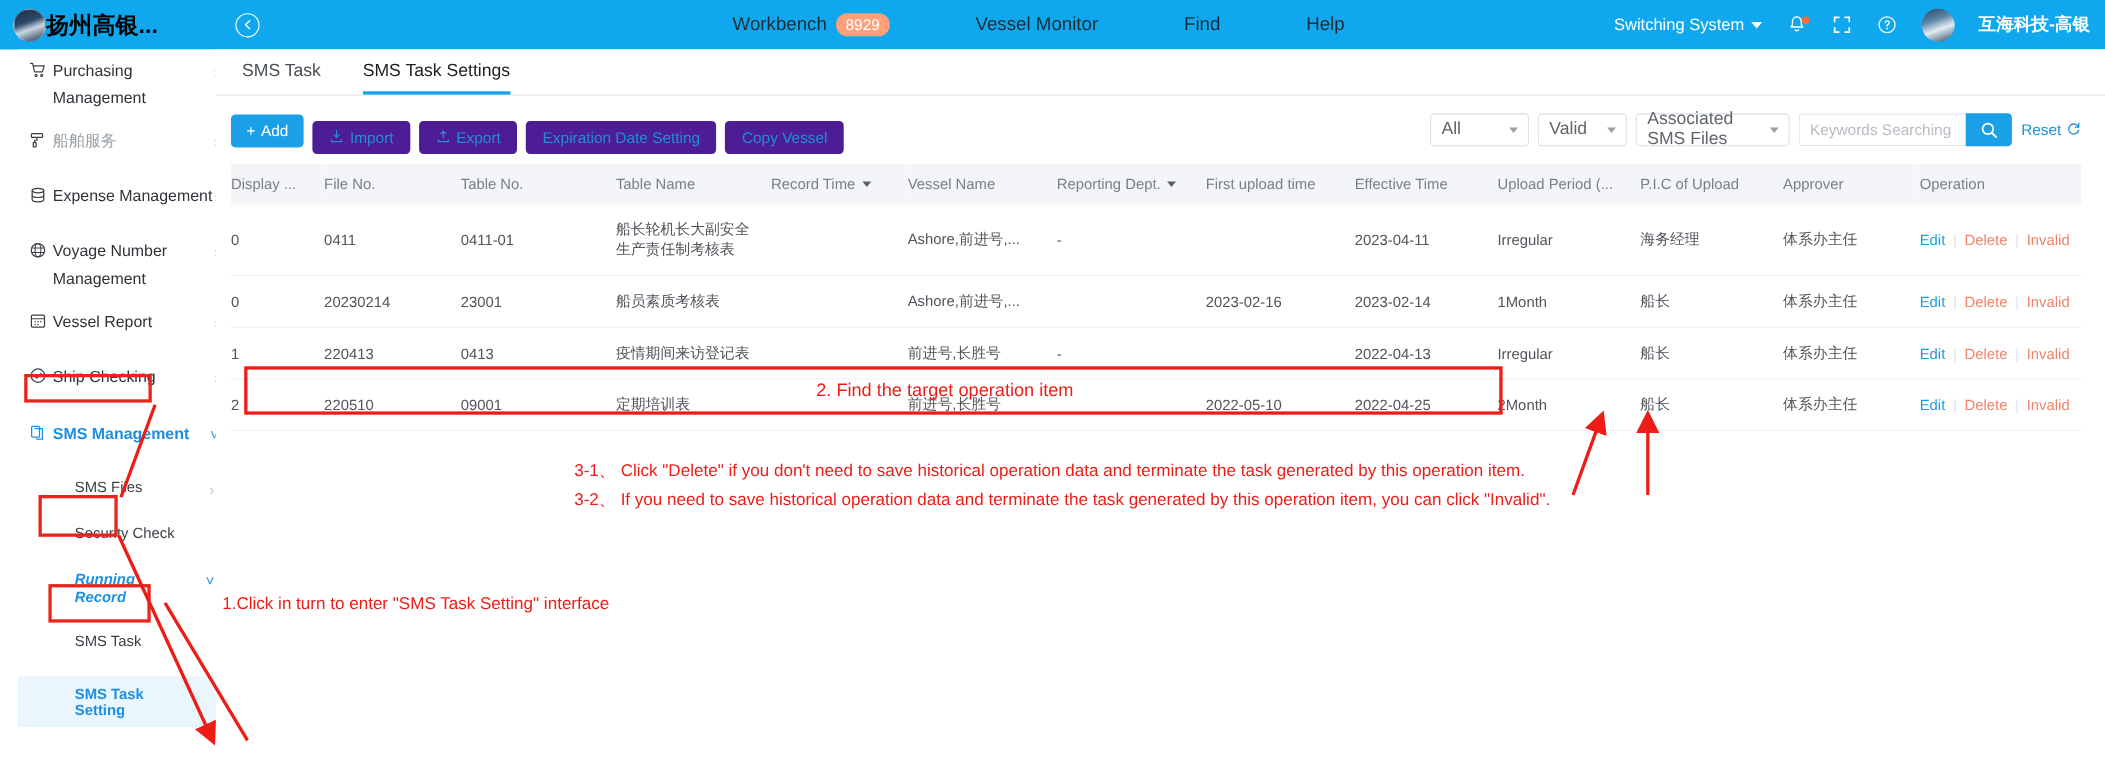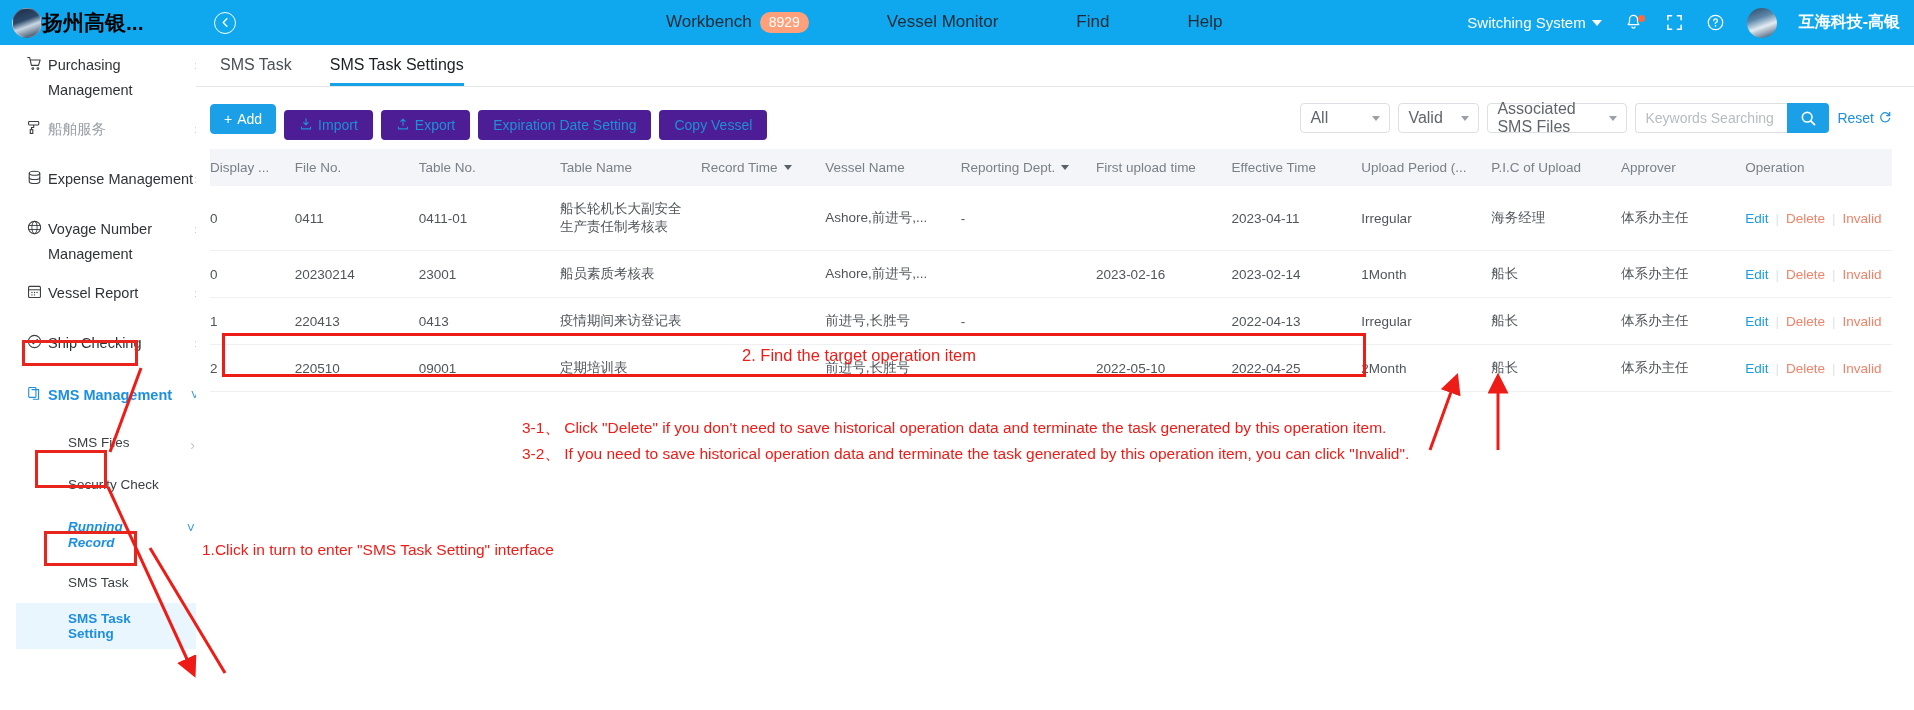--- a/index.html
+++ b/index.html
@@ -322,21 +322,21 @@
 
     <div class="sub-row" style="margin-top:14px; line-height:16px;">
       <span class="blue-text" style="max-width:72px; display:inline-block;font-style:italic;">Running Record</span>
       <span class="menu-arrow blue" style="top:-3px;">˅</span>
     </div>
 
     <div class="sub-row" style="margin-top:22px;">
       <span>SMS Task</span>
     </div>
 
-    <div class="sub-row active-sub" style="padding-top:8px; padding-bottom:8px; line-height:15px;">
+    <div class="sub-row active-sub" style="margin-top:12px; padding-top:8px; padding-bottom:8px; line-height:15px;">
       <span class="blue-text" style="max-width:70px; display:inline-block;">SMS Task Setting</span>
     </div>
 
     <div class="scroll-track"></div>
   </div>
 
   <div class="hl-box" style="left:22px; top:340px; width:116px; height:26px;"></div>
   <div class="hl-box" style="left:35px; top:450px; width:72px; height:38px;"></div>
   <div class="hl-box" style="left:44px; top:531px; width:93px; height:35px;"></div>
 

